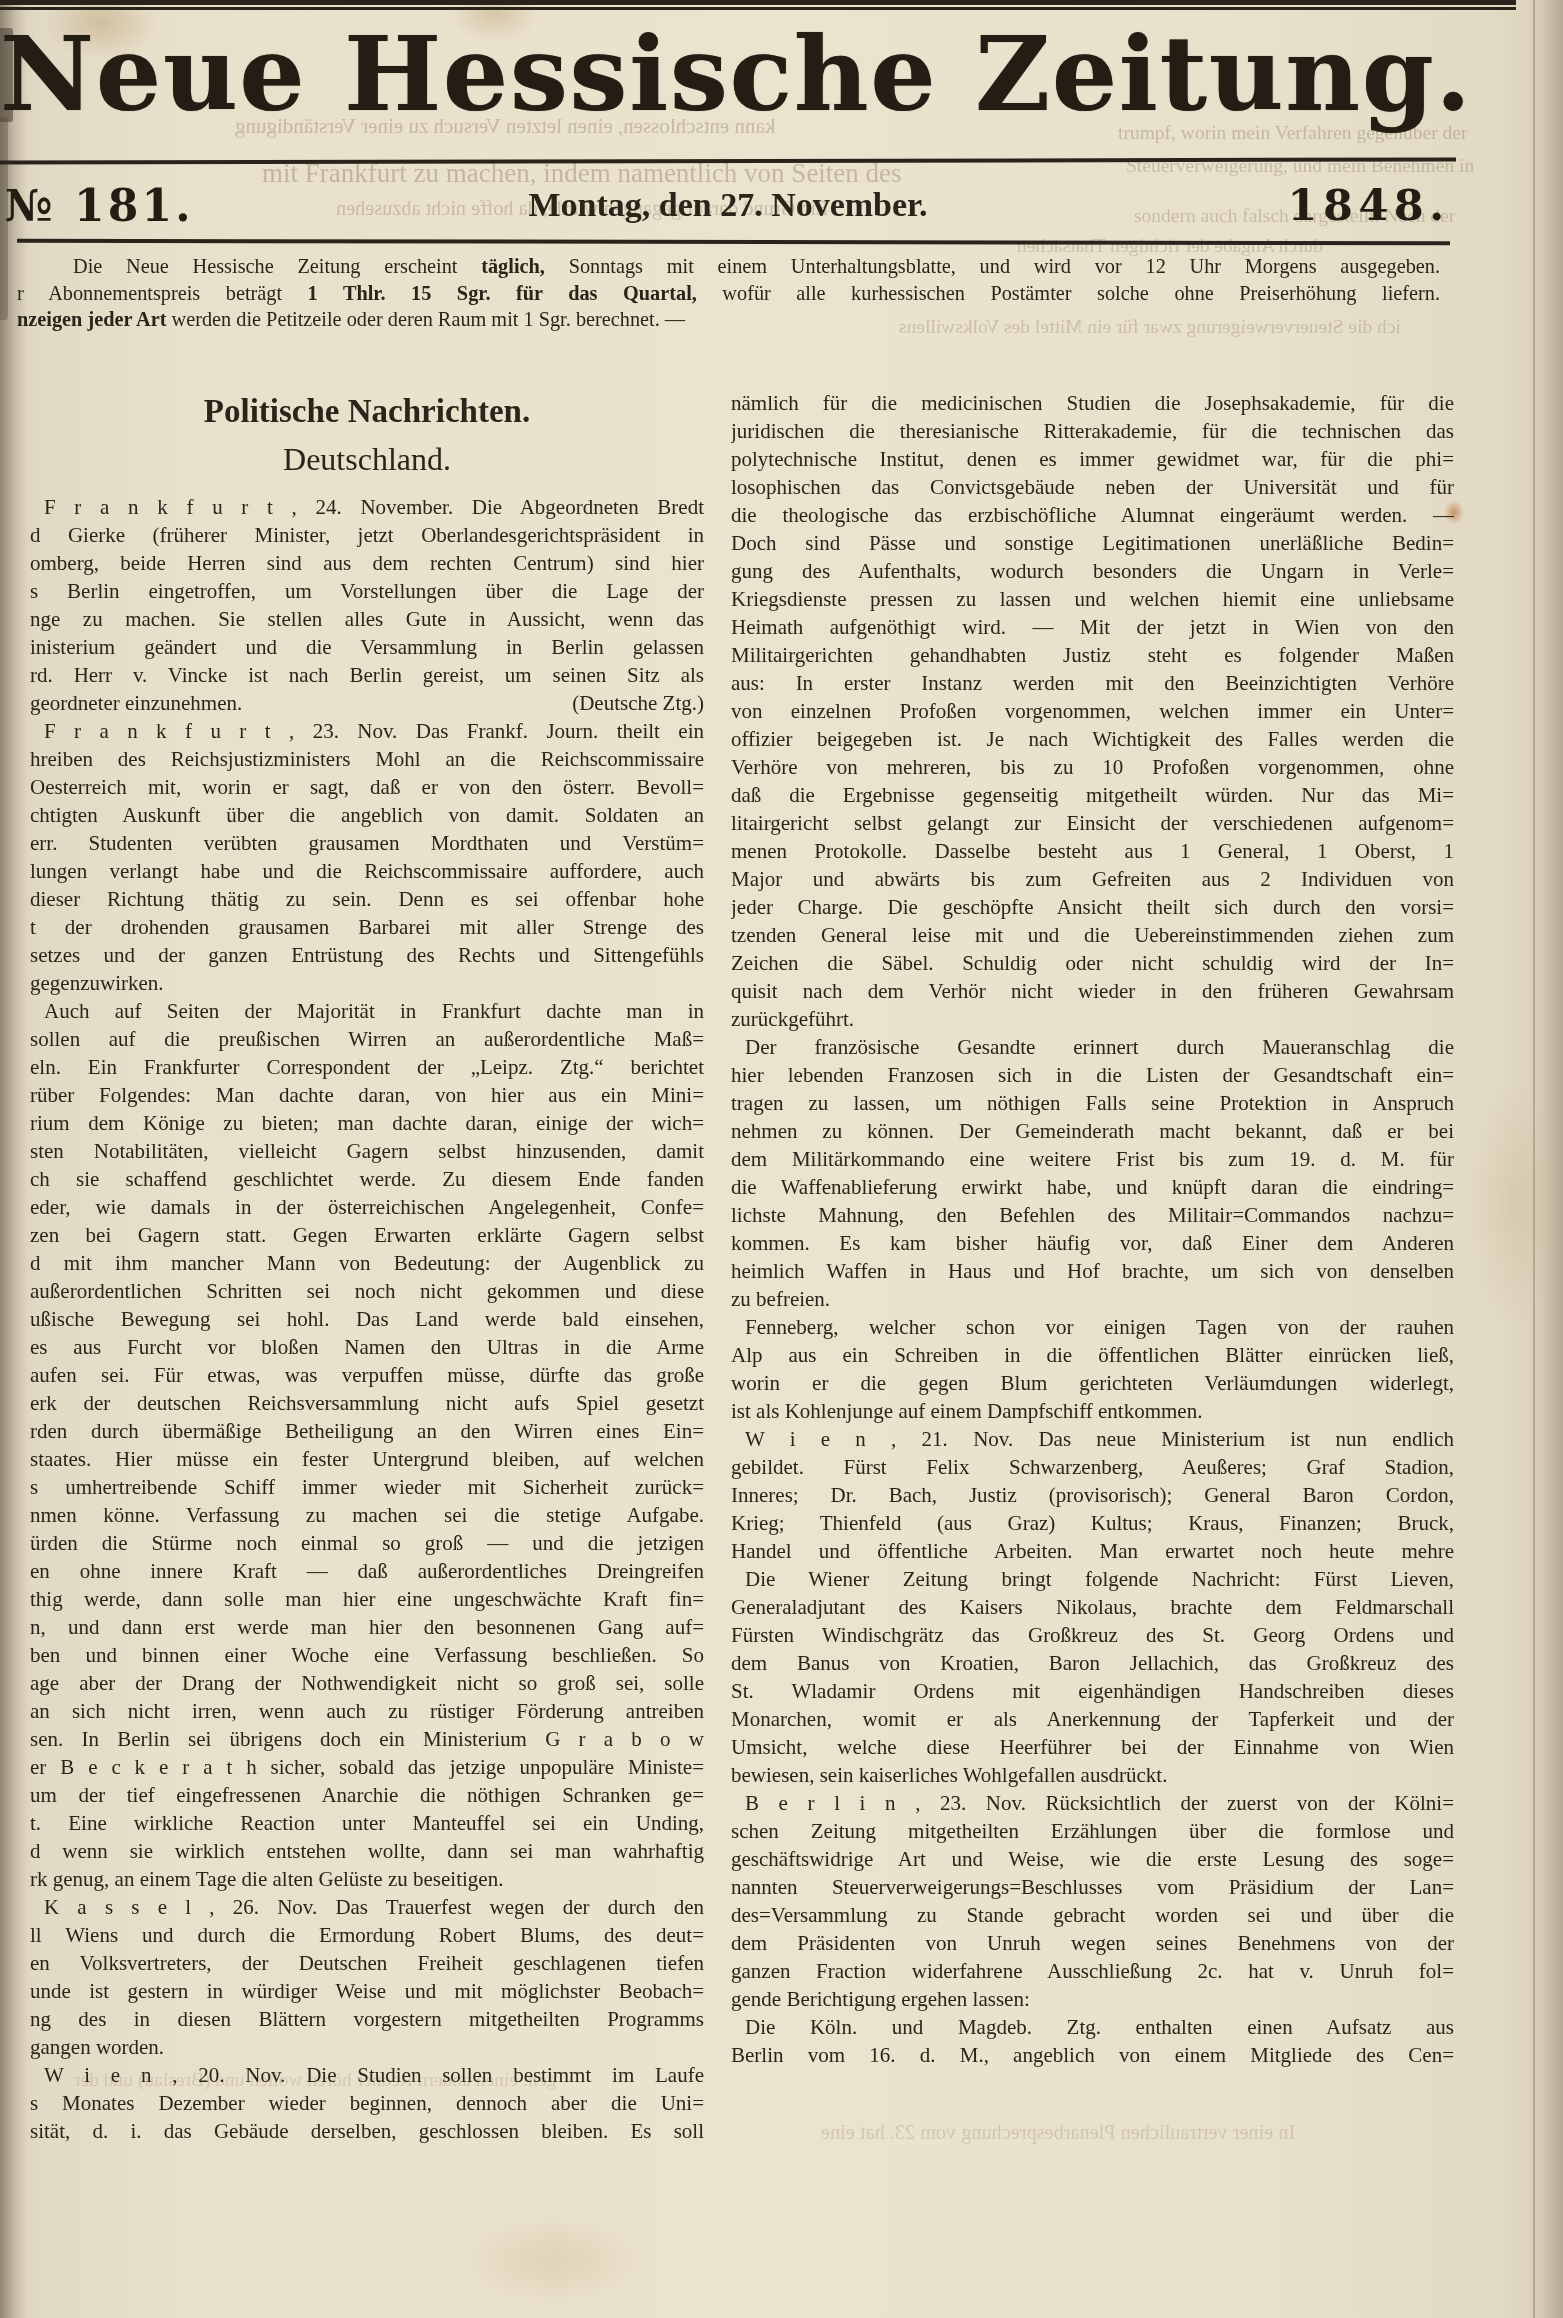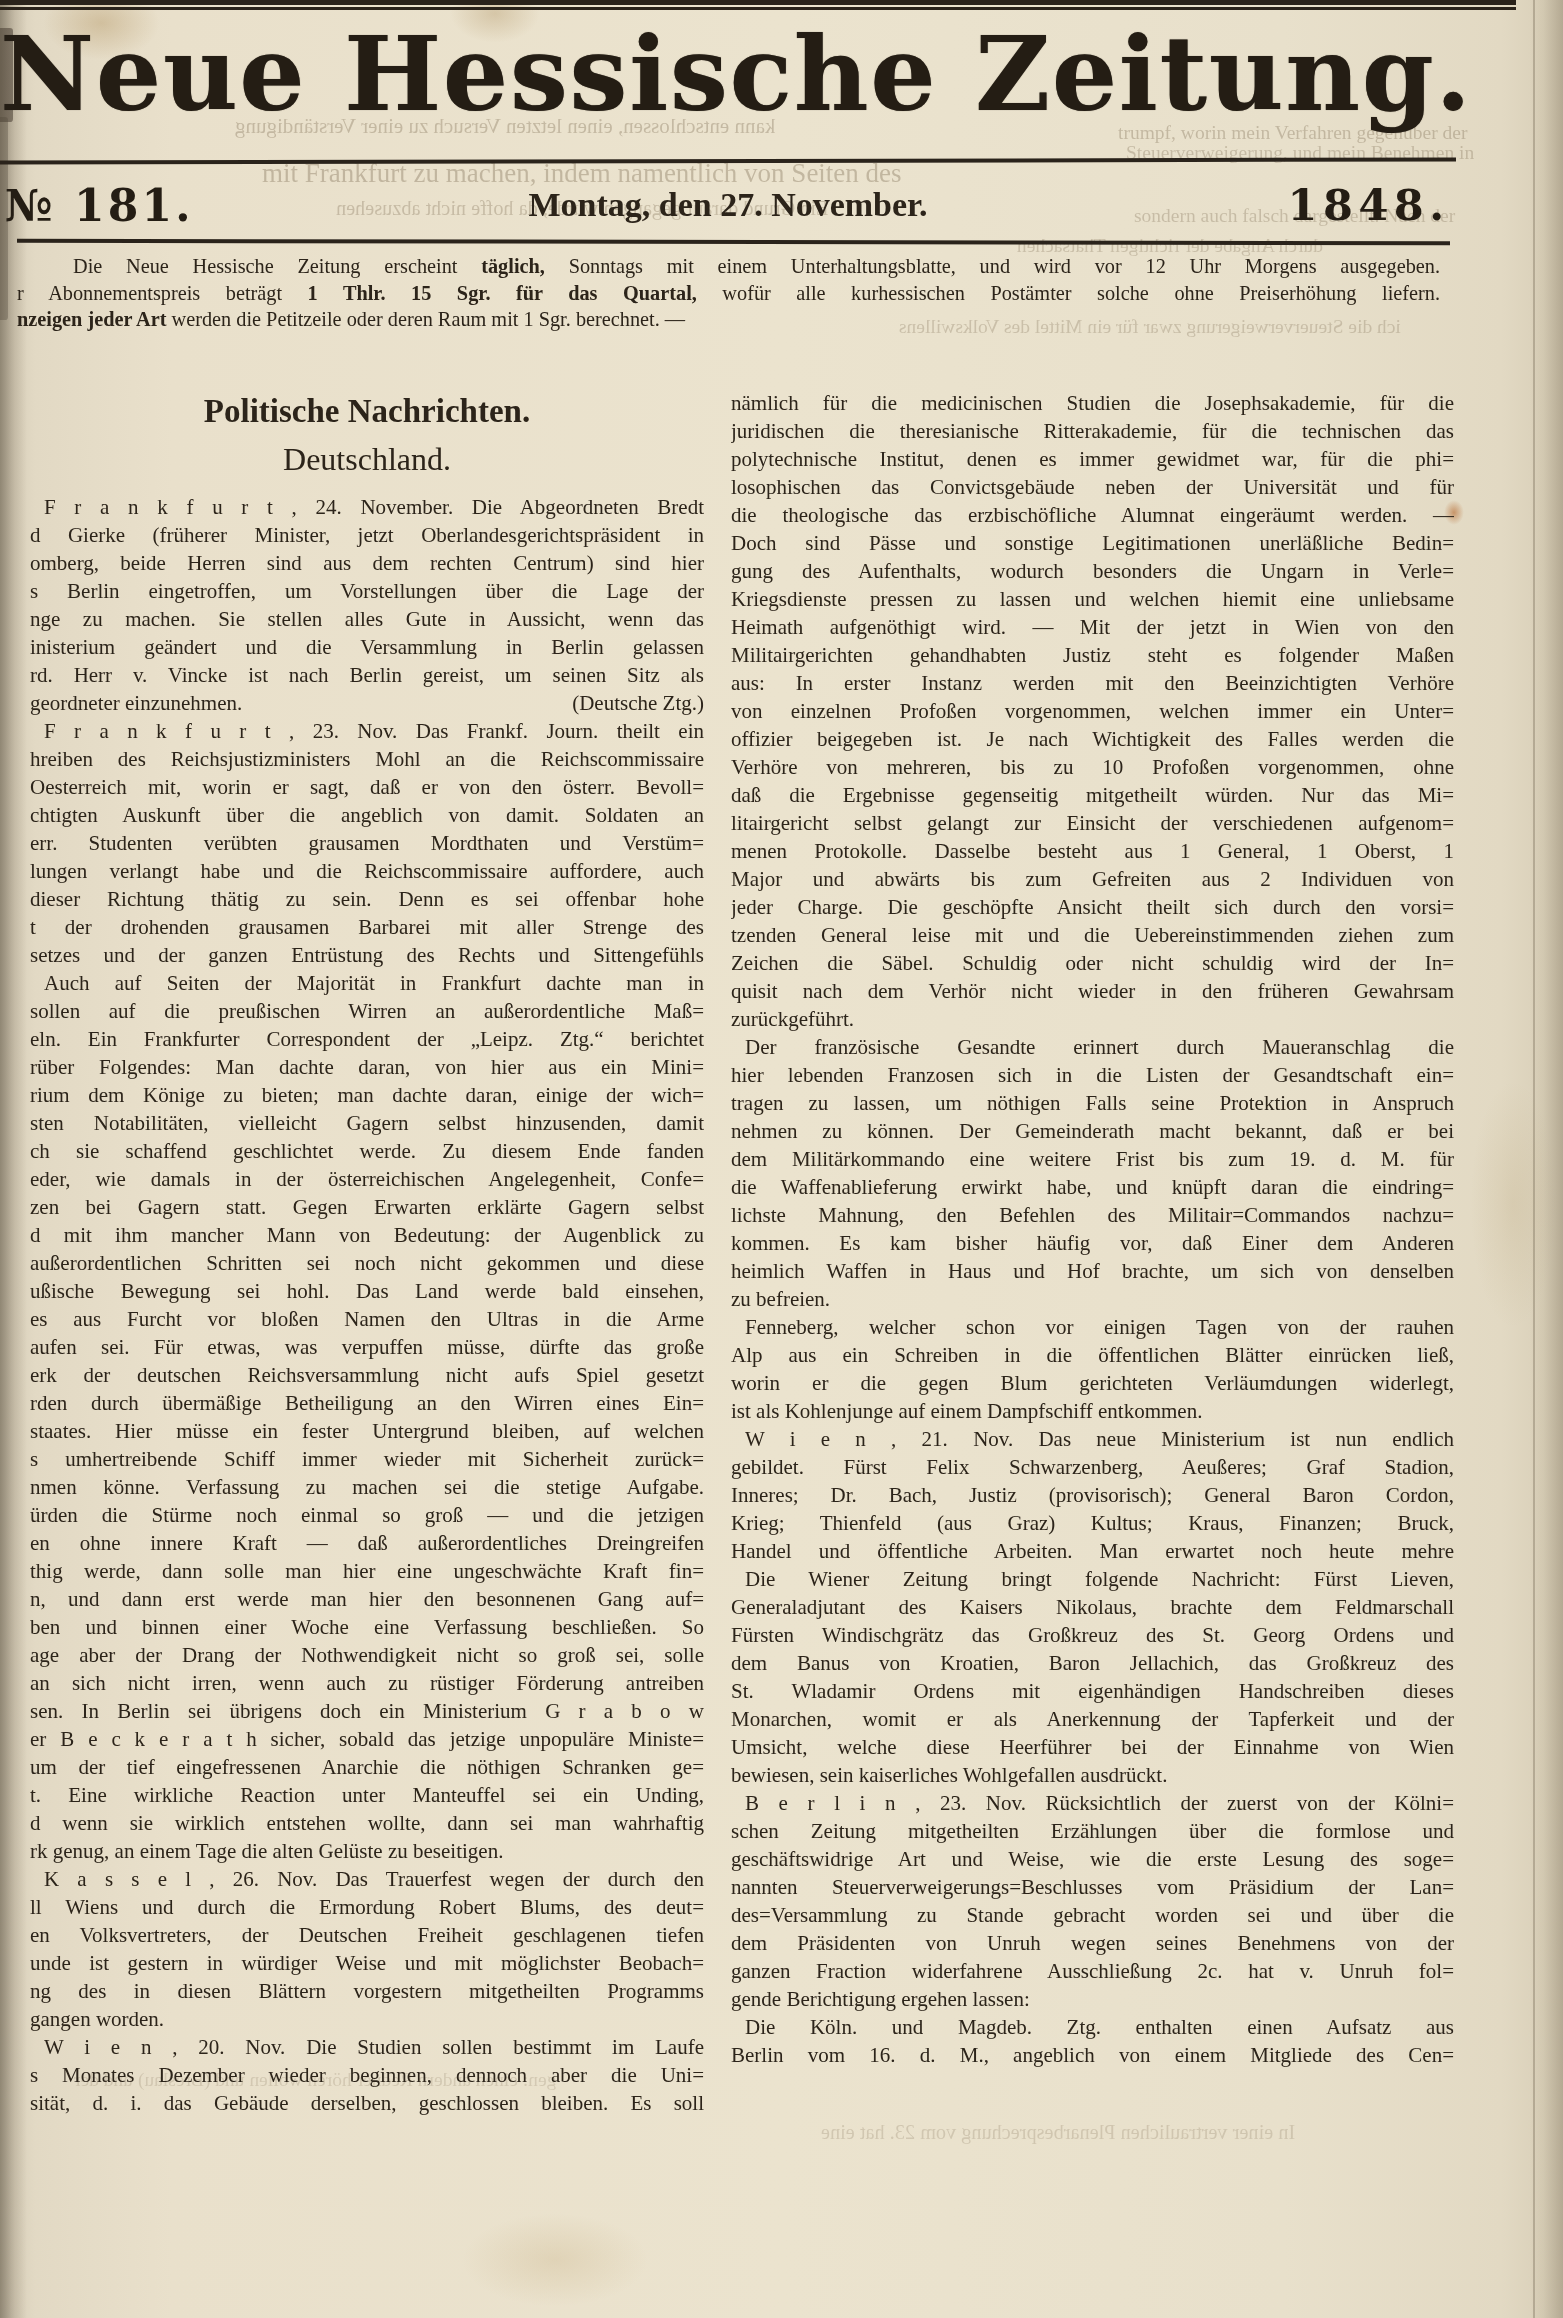--- a/index.html
+++ b/index.html
@@ -56,21 +56,21 @@
 </head>
 <body>
 
 <div class="page">
 
   <div class="ghosts">
       <div class="ghost" style="left: 235px; top: 114px; font-size: 21px; opacity: 0.3; transform: scaleX(-1);">kann entschlossen, einen letzten Versuch zu einer Verständigung</div>
       <div class="ghost" style="left: 262px; top: 144px; font-size: 27px; opacity: 0.32; margin-top: 14px;">mit Frankfurt zu machen, indem namentlich von Seiten des</div>
       <div class="ghost" style="left: 336px; top: 197px; font-size: 20.3px; opacity: 0.28; transform: scaleX(-1);">Ein Grund darauf gegangen wurde, da hoffe nicht abzusehen</div>
       <div class="ghost" style="left: 1118px; top: 122px; font-size: 19.5px; opacity: 0.3;">trumpf, worin mein Verfahren gegenüber der</div>
-      <div class="ghost" style="left: 1126px; top: 142px; font-size: 19.5px; opacity: 0.28; text-align: right;">Steuerverweigerung, und mein Benehmen in</div>
+      <div class="ghost" style="left: 1126px; top: 155px; font-size: 19.5px; opacity: 0.28; text-align: right;">Steuerverweigerung, und mein Benehmen in</div>
       <div class="ghost" style="left: 1134px; top: 205px; font-size: 19.5px; opacity: 0.27;">sondern auch falsch dargestellt. Nach der</div>
       <div class="ghost" style="left: 1017px; top: 235px; font-size: 19.5px; opacity: 0.25; transform: scaleX(-1);">durch Angabe der richtigen Thatsachen</div>
       <div class="ghost" style="left: 899px; top: 316px; font-size: 19.5px; opacity: 0.25; transform: scaleX(-1);">ich die Steuerverweigerung zwar für ein Mittel des Volkswillens</div>
       <div class="ghost" style="left: 821px; top: 2121px; font-size: 20.3px; opacity: 0.2; transform: scaleX(-1);">In einer vertraulichen Plenarbesprechung vom 23. hat eine</div>
       <div class="ghost" style="left: 74px; top: 2069px; font-size: 19.5px; opacity: 0.18; transform: scaleX(-1);">gen: einen andern Redner hören wollen und (Breslau) und der</div>
     </div>
 
   <div class="header">
     <div class="masthead">Neue Hessische Zeitung.</div>
     <div class="rule rule-a"></div>
@@ -105,20 +105,21 @@
         </div>
         <div class="line f">F r a n k f u r t , 23. Nov. Das Frankf. Journ. theilt ein</div>
         <div class="line">hreiben des Reichsjustizministers Mohl an die Reichscommissaire</div>
         <div class="line">Oesterreich mit, worin er sagt, daß er von den österr. Bevoll=</div>
         <div class="line">chtigten Auskunft über die angeblich von damit. Soldaten an</div>
         <div class="line">err. Studenten verübten grausamen Mordthaten und Verstüm=</div>
         <div class="line">lungen verlangt habe und die Reichscommissaire auffordere, auch</div>
         <div class="line">dieser Richtung thätig zu sein. Denn es sei offenbar hohe</div>
         <div class="line">t der drohenden grausamen Barbarei mit aller Strenge des</div>
         <div class="line">setzes und der ganzen Entrüstung des Rechts und Sittengefühls</div>
+        <div class="line l">gegenzuwirken.</div>
         <div class="line f">Auch auf Seiten der Majorität in Frankfurt dachte man in</div>
         <div class="line">sollen auf die preußischen Wirren an außerordentliche Maß=</div>
         <div class="line">eln. Ein Frankfurter Correspondent der „Leipz. Ztg.“ berichtet</div>
         <div class="line">rüber Folgendes: Man dachte daran, von hier aus ein Mini=</div>
         <div class="line">rium dem Könige zu bieten; man dachte daran, einige der wich=</div>
         <div class="line">sten Notabilitäten, vielleicht Gagern selbst hinzusenden, damit</div>
         <div class="line">ch sie schaffend geschlichtet werde. Zu diesem Ende fanden</div>
         <div class="line">eder, wie damals in der österreichischen Angelegenheit, Confe=</div>
         <div class="line">zen bei Gagern statt. Gegen Erwarten erklärte Gagern selbst</div>
         <div class="line">d mit ihm mancher Mann von Bedeutung: der Augenblick zu</div>

